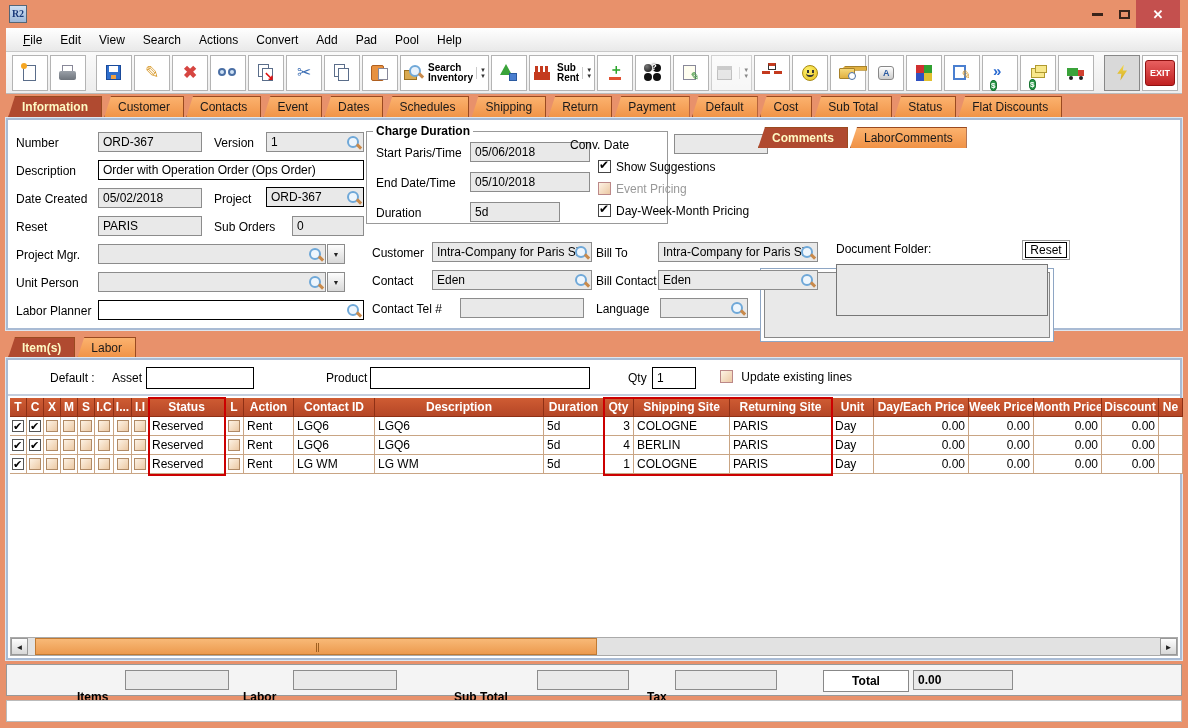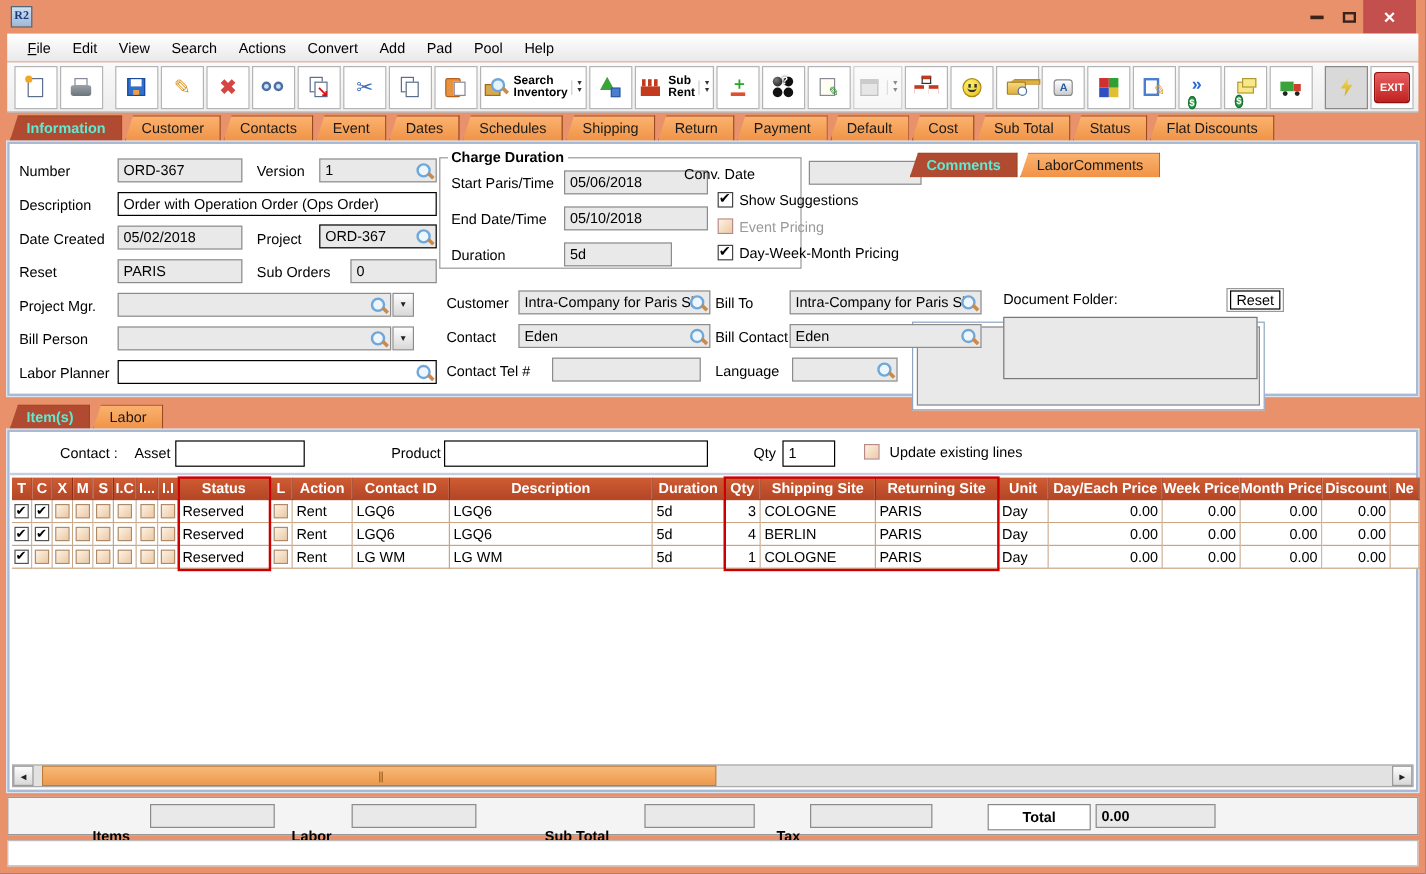--- a/index.html
+++ b/index.html
@@ -89,21 +89,21 @@
   .ic-truck .cargo { width:11px; height:8px; background:#3aa33a; left:2px; top:6px; }
   .ic-truck .cab { width:6px; height:6px; background:#d04030; left:13px; top:8px; }
   .ic-truck .w { width:4px; height:4px; border-radius:50%; background:#222; left:4px; top:14px; box-shadow:10px 0 #222; }
   .ic-bolt .z { width:14px; height:16px; background:linear-gradient(#f5d84a,#d0a820); clip-path:polygon(62% 0,15% 58%,45% 58%,38% 100%,85% 38%,55% 38%); left:4px; top:3px; }
   .ic-exit { width:30px; height:26px; background:linear-gradient(#e86060,#c02020); border:1px solid #901010; border-radius:3px; color:#fff; font:bold 9px "Liberation Sans",sans-serif; display:flex; align-items:center; justify-content:center; }
 
   
   .tabs-row { position:absolute; display:flex; align-items:flex-end; }
   #main-tabs { left:8px; top:96px; height:22px; }
   .tab { height:22px; padding:3px 13px 0; margin-right:2px; font-size:12px; color:#1a1a1a; background:linear-gradient(#fbb26e,#f09246); border:1px solid #9a4a20; border-bottom:none; clip-path:polygon(7px 0,100% 0,100% 100%,0 100%); cursor:pointer; white-space:nowrap; }
-  .tab.active { background:#B04A30; color:#5eead4; font-weight:bold; }
+  .tab.active { background:#B04A30; color:#fef9c3; font-weight:bold; }
   #items-tabs { left:8px; top:337px; height:21px; }
   #comments-tabs { left:758px; top:127px; height:21px; }
   #comments-tabs .tab, #items-tabs .tab { height:21px; font-size:12px; }
   #comments-tabs .tab.active { font-weight:bold; }
 
   
   .panel { position:absolute; background:#fff; border:2px solid #a9bbd4; box-shadow:0 0 0 1px #dde6f0; }
   #info-panel { left:6px; top:118px; width:1176px; height:212px; }
   #items-panel { left:6px; top:358px; width:1176px; height:302px; }
 
@@ -407,21 +407,21 @@
     <div class="fld" style="left:258px;top:67px;width:98px"><input class="inp blackb" value="ORD-367" style=""><span class="mag"></span></div>
 
     <div class="lbl" style="left:8px;top:100px">Reset</div>
     <div class="fld" style="left:90px;top:96px;width:104px"><input class="inp" value="PARIS" style=""></div>
     <div class="lbl" style="left:206px;top:100px">Sub Orders</div>
     <div class="fld" style="left:284px;top:96px;width:72px"><input class="inp" value="0" style=""></div>
 
     <div class="lbl" style="left:8px;top:128px">Project Mgr.</div>
     <div class="fld" style="left:90px;top:124px;width:228px"><input class="inp" value="" style=""><span class="mag"></span><span class="ddb">▼</span></div>
 
-    <div class="lbl" style="left:8px;top:156px">Bill Person</div>
+    <div class="lbl" style="left:8px;top:156px">Unit Person</div>
     <div class="fld" style="left:90px;top:152px;width:228px"><input class="inp" value="" style=""><span class="mag"></span><span class="ddb">▼</span></div>
 
     <div class="lbl" style="left:8px;top:184px">Labor Planner</div>
     <div class="fld" style="left:90px;top:180px;width:266px"><input class="inp white" value="" style=""><span class="mag"></span></div>
 
     <fieldset class="grp">
       <legend>Charge Duration</legend>
     </fieldset>
     <div class="lbl" style="left:368px;top:26px">Start Paris/Time</div>
     <div class="fld" style="left:462px;top:22px;width:120px"><input class="inp" value="05/06/2018" style=""></div>
@@ -472,21 +472,21 @@
       <div class="tab">LaborComments</div>
     </div>
 
   <div class="tabs-row" id="items-tabs">
       <div class="tab active">Item(s)</div>
       <div class="tab">Labor</div>
     </div>
 
   <div class="panel" id="items-panel">
     <div class="srow">
-      <div class="lbl" style="left:42px">Contact :</div>
+      <div class="lbl" style="left:42px">Default :</div>
       <div class="lbl" style="left:104px">Asset</div>
       <div class="fld" style="left:138px;top:7px;width:108px"><input class="inp white" value="" style=""></div>
       <div class="lbl" style="left:318px">Product</div>
       <div class="fld" style="left:362px;top:7px;width:220px"><input class="inp white" value="" style=""></div>
       <div class="lbl" style="left:620px">Qty</div>
       <div class="fld" style="left:644px;top:7px;width:44px"><input class="inp white" value="1" style=""></div>
       <div class="cbrow" style="left:712px;top:10px">
         <span class="cb off" id="update-cb"></span>
         <span class="txt">Update existing lines</span>
       </div>

